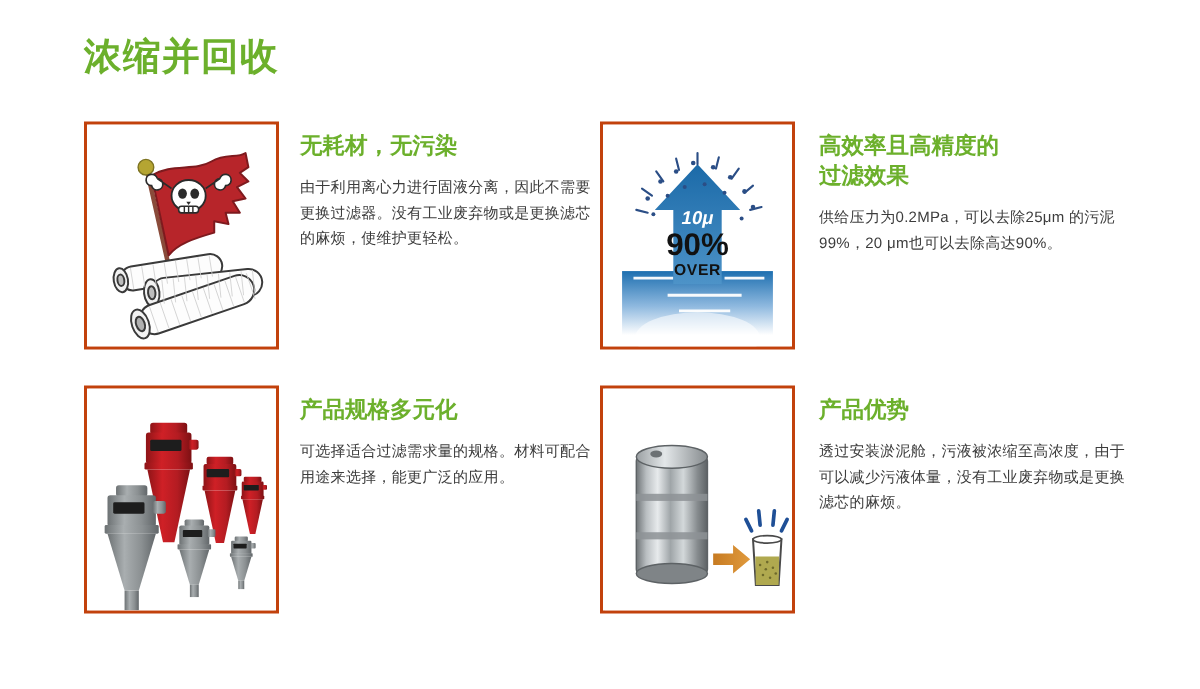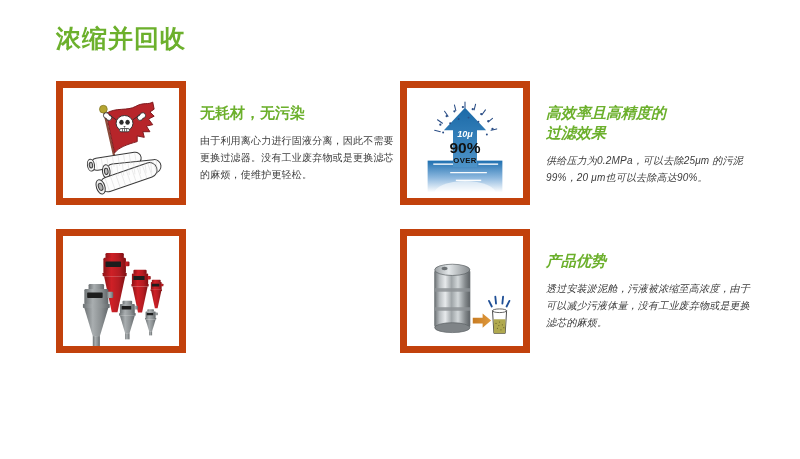--- a/index.html
+++ b/index.html
@@ -23,56 +23,55 @@
     width:700px;
   }
   .row{display:flex;}
   .card{
     display:flex;
     width:336px;
     margin-right:0;
   }
 
   .thumb{
-    width:130px;height:124px;
-    border:7px solid #c2410c;
+    width:130px;height:152px;
+    border:2px solid #c2410c;
     background:#ffffff;
     box-sizing:border-box;
     flex:0 0 130px;
     position:relative;
     overflow:hidden;
   }
   .thumb svg{display:block;width:100%;height:100%;}
 
   .body{
     padding-left:14px;
     flex:1 1 auto;
     min-width:0;
-    margin-top:15px;
   }
   .card-title{
     color:#6cb02c;
     font-weight:bold;
     font-size:15px;
     line-height:1.32;
     margin:7px 0 9px 0;
     white-space:pre-line;
   }
   .card-text{
     color:#3c3c3c;
     font-size:10px;
     line-height:1.72;
     letter-spacing:0.2px;
   }
   .col-left{width:344px;}
   .col-right{width:356px;}
   .spacer-row{height:24px;}
 
   
-  .card.wide .body{padding-left:16px;font-style:italic;}
+  .card.wide .body{padding-left:16px;}
 </style>
 </head>
 <body>
 
 <div class="page">
 
   <div class="page-title">浓缩并回收</div>
 
   <div class="grid">
 
@@ -315,20 +314,24 @@
               <rect x="-11" y="0" width="22" height="8" rx="2" fill="url(#greyG)"></rect>
               <rect x="-17" y="7" width="34" height="22" rx="2" fill="url(#greyG)"></rect>
               <rect x="-13" y="12" width="22" height="8" rx="1" fill="#1d1d1d"></rect>
               <rect x="15" y="11" width="9" height="9" rx="1.5" fill="url(#greyG)"></rect>
               <rect x="-19" y="28" width="38" height="6" rx="1" fill="url(#greyG)"></rect>
               <path d="M-17 34 L17 34 L5 74 L-5 74 Z" fill="url(#greyG)"></path>
               <rect x="-5" y="74" width="10" height="14" fill="url(#greyG)"></rect>
             </g>
           </svg>
         </div>
+        <div class="body">
+          <div class="card-title">产品规格多元化</div>
+          <div class="card-text">可选择适合过滤需求量的规格。材料可配合用途来选择，能更广泛的应用。</div>
+        </div>
       </div>
 
       <div class="card wide col-right">
         <div class="thumb">
           <svg viewBox="0 0 130 156" xmlns="http://www.w3.org/2000/svg">
             <defs>
               <linearGradient id="drumG" x1="0" y1="0" x2="1" y2="0">
                 <stop offset="0%" stop-color="#6f7477"></stop>
                 <stop offset="14%" stop-color="#b9bec1"></stop>
                 <stop offset="30%" stop-color="#e7eaec"></stop>

